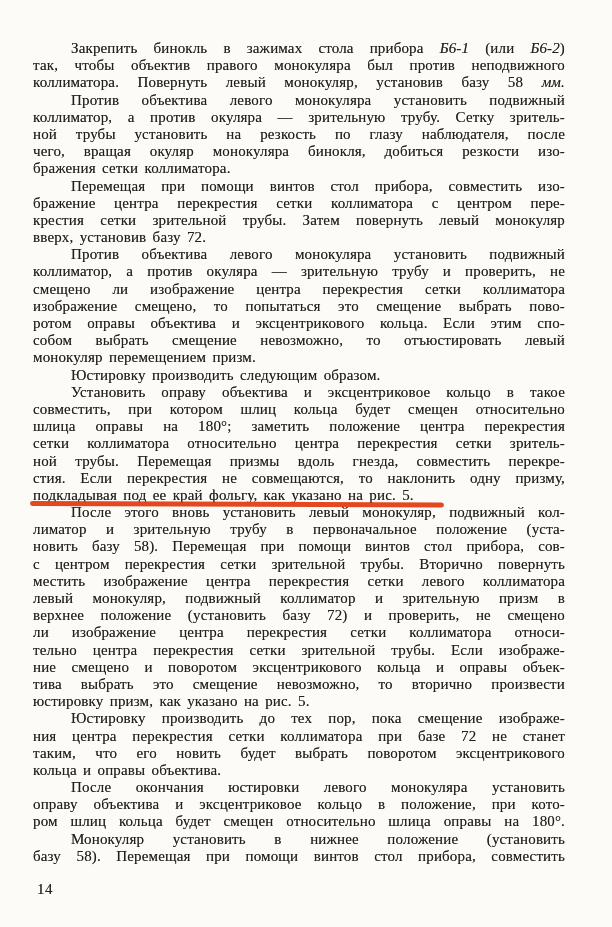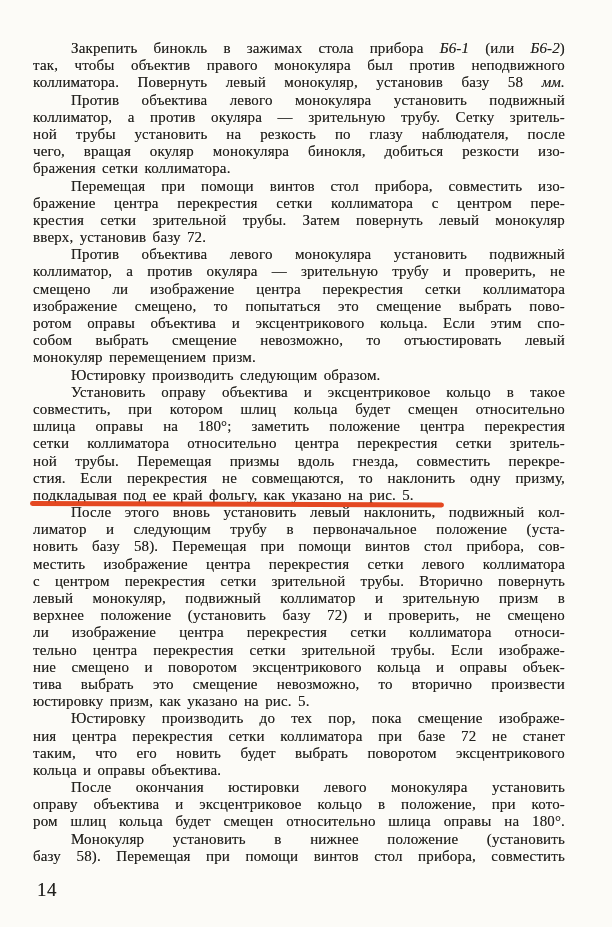--- a/index.html
+++ b/index.html
@@ -44,21 +44,21 @@
     height: 4.6px;
     border-radius: 3px;
     transform: rotate(0.2deg);
     transform-origin: left center;
     opacity: 0.93;
   }
   .page-number {
     position: absolute;
     left: 37px;
     top: 881px;
-    font-size: 19px;
+    font-size: 15px;
     line-height: 17px;
     letter-spacing: 0.5px;
     text-shadow: 0 0 0.45px rgba(34, 33, 30, 0.55);
   }
 </style>
 </head>
 <body>
 
 <div class="page">
   <div class="text-block" id="text-block">
@@ -82,25 +82,25 @@
       <div class="line"><span>собом выбрать смещение невозможно, то отъюстировать левый</span></div>
       <div class="line end"><span>монокуляр перемещением призм.</span></div>
       <div class="line indent end"><span>Юстировку производить следующим образом.</span></div>
       <div class="line indent"><span>Установить оправу объектива и эксцентриковое кольцо в такое</span></div>
       <div class="line"><span>совместить, при котором шлиц кольца будет смещен относительно</span></div>
       <div class="line"><span>шлица оправы на 180°; заметить положение центра перекрестия</span></div>
       <div class="line"><span>сетки коллиматора относительно центра перекрестия сетки зритель-</span></div>
       <div class="line"><span>ной трубы. Перемещая призмы вдоль гнезда, совместить перекре-</span></div>
       <div class="line"><span>стия. Если перекрестия не совмещаются, то наклонить одну призму,</span></div>
       <div class="line end"><span>подкладывая под ее край фольгу, как указано на рис. 5.</span><span class="red-underline" style="background: rgb(226, 58, 16); width: 414px;"></span></div>
-      <div class="line indent"><span>После этого вновь установить левый наклонить, подвижный кол-</span></div>
-      <div class="line"><span>лиматор и следующим трубу в первоначальное положение (уста-</span></div>
+      <div class="line indent"><span>После этого вновь установить левый монокуляр, подвижный кол-</span></div>
+      <div class="line"><span>лиматор и зрительную трубу в первоначальное положение (уста-</span></div>
       <div class="line"><span>новить базу 58). Перемещая при помощи винтов стол прибора, сов-</span></div>
+      <div class="line"><span>с центром перекрестия сетки зрительной трубы. Вторично повернуть</span></div>
       <div class="line"><span>местить изображение центра перекрестия сетки левого коллиматора</span></div>
-      <div class="line"><span>с центром перекрестия сетки зрительной трубы. Вторично повернуть</span></div>
       <div class="line"><span>левый монокуляр, подвижный коллиматор и зрительную призм в</span></div>
       <div class="line"><span>верхнее положение (установить базу 72) и проверить, не смещено</span></div>
       <div class="line"><span>ли изображение центра перекрестия сетки коллиматора относи-</span></div>
       <div class="line"><span>тельно центра перекрестия сетки зрительной трубы. Если изображе-</span></div>
       <div class="line"><span>ние смещено и поворотом эксцентрикового кольца и оправы объек-</span></div>
       <div class="line"><span>тива выбрать это смещение невозможно, то вторично произвести</span></div>
       <div class="line end"><span>юстировку призм, как указано на рис. 5.</span></div>
       <div class="line indent"><span>Юстировку производить до тех пор, пока смещение изображе-</span></div>
       <div class="line"><span>ния центра перекрестия сетки коллиматора при базе 72 не станет</span></div>
       <div class="line"><span>таким, что его новить будет выбрать поворотом эксцентрикового</span></div>

